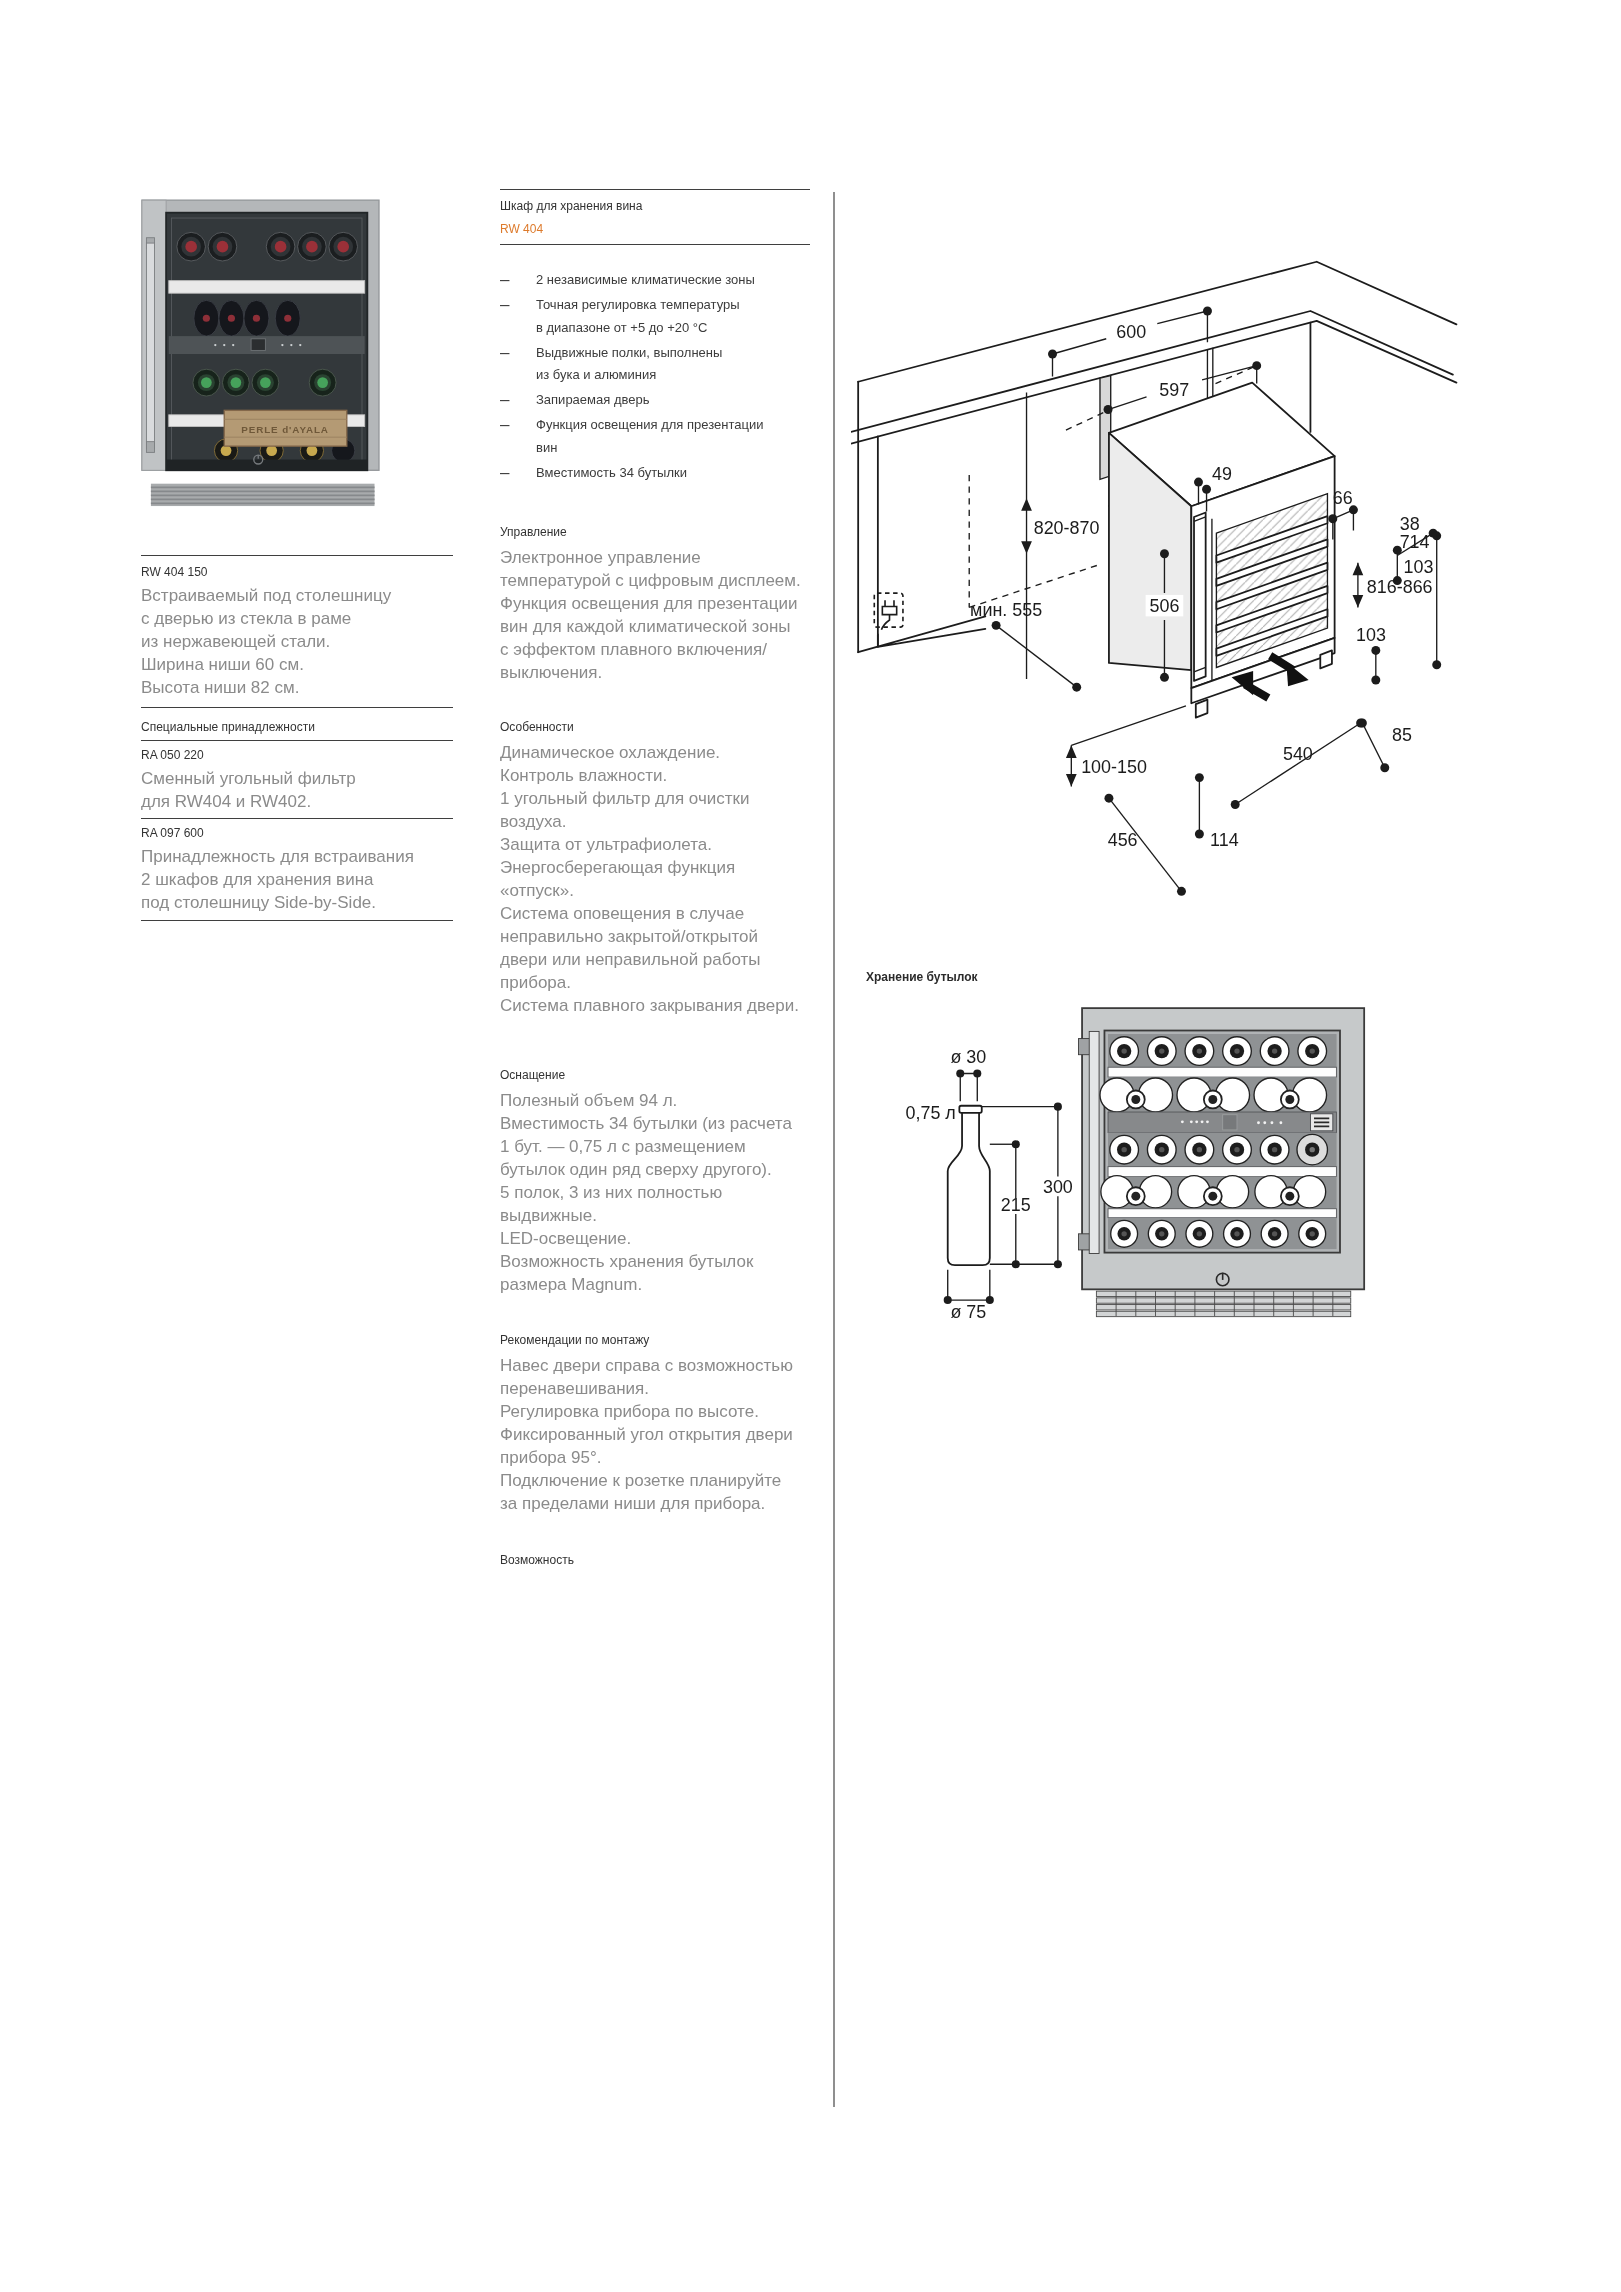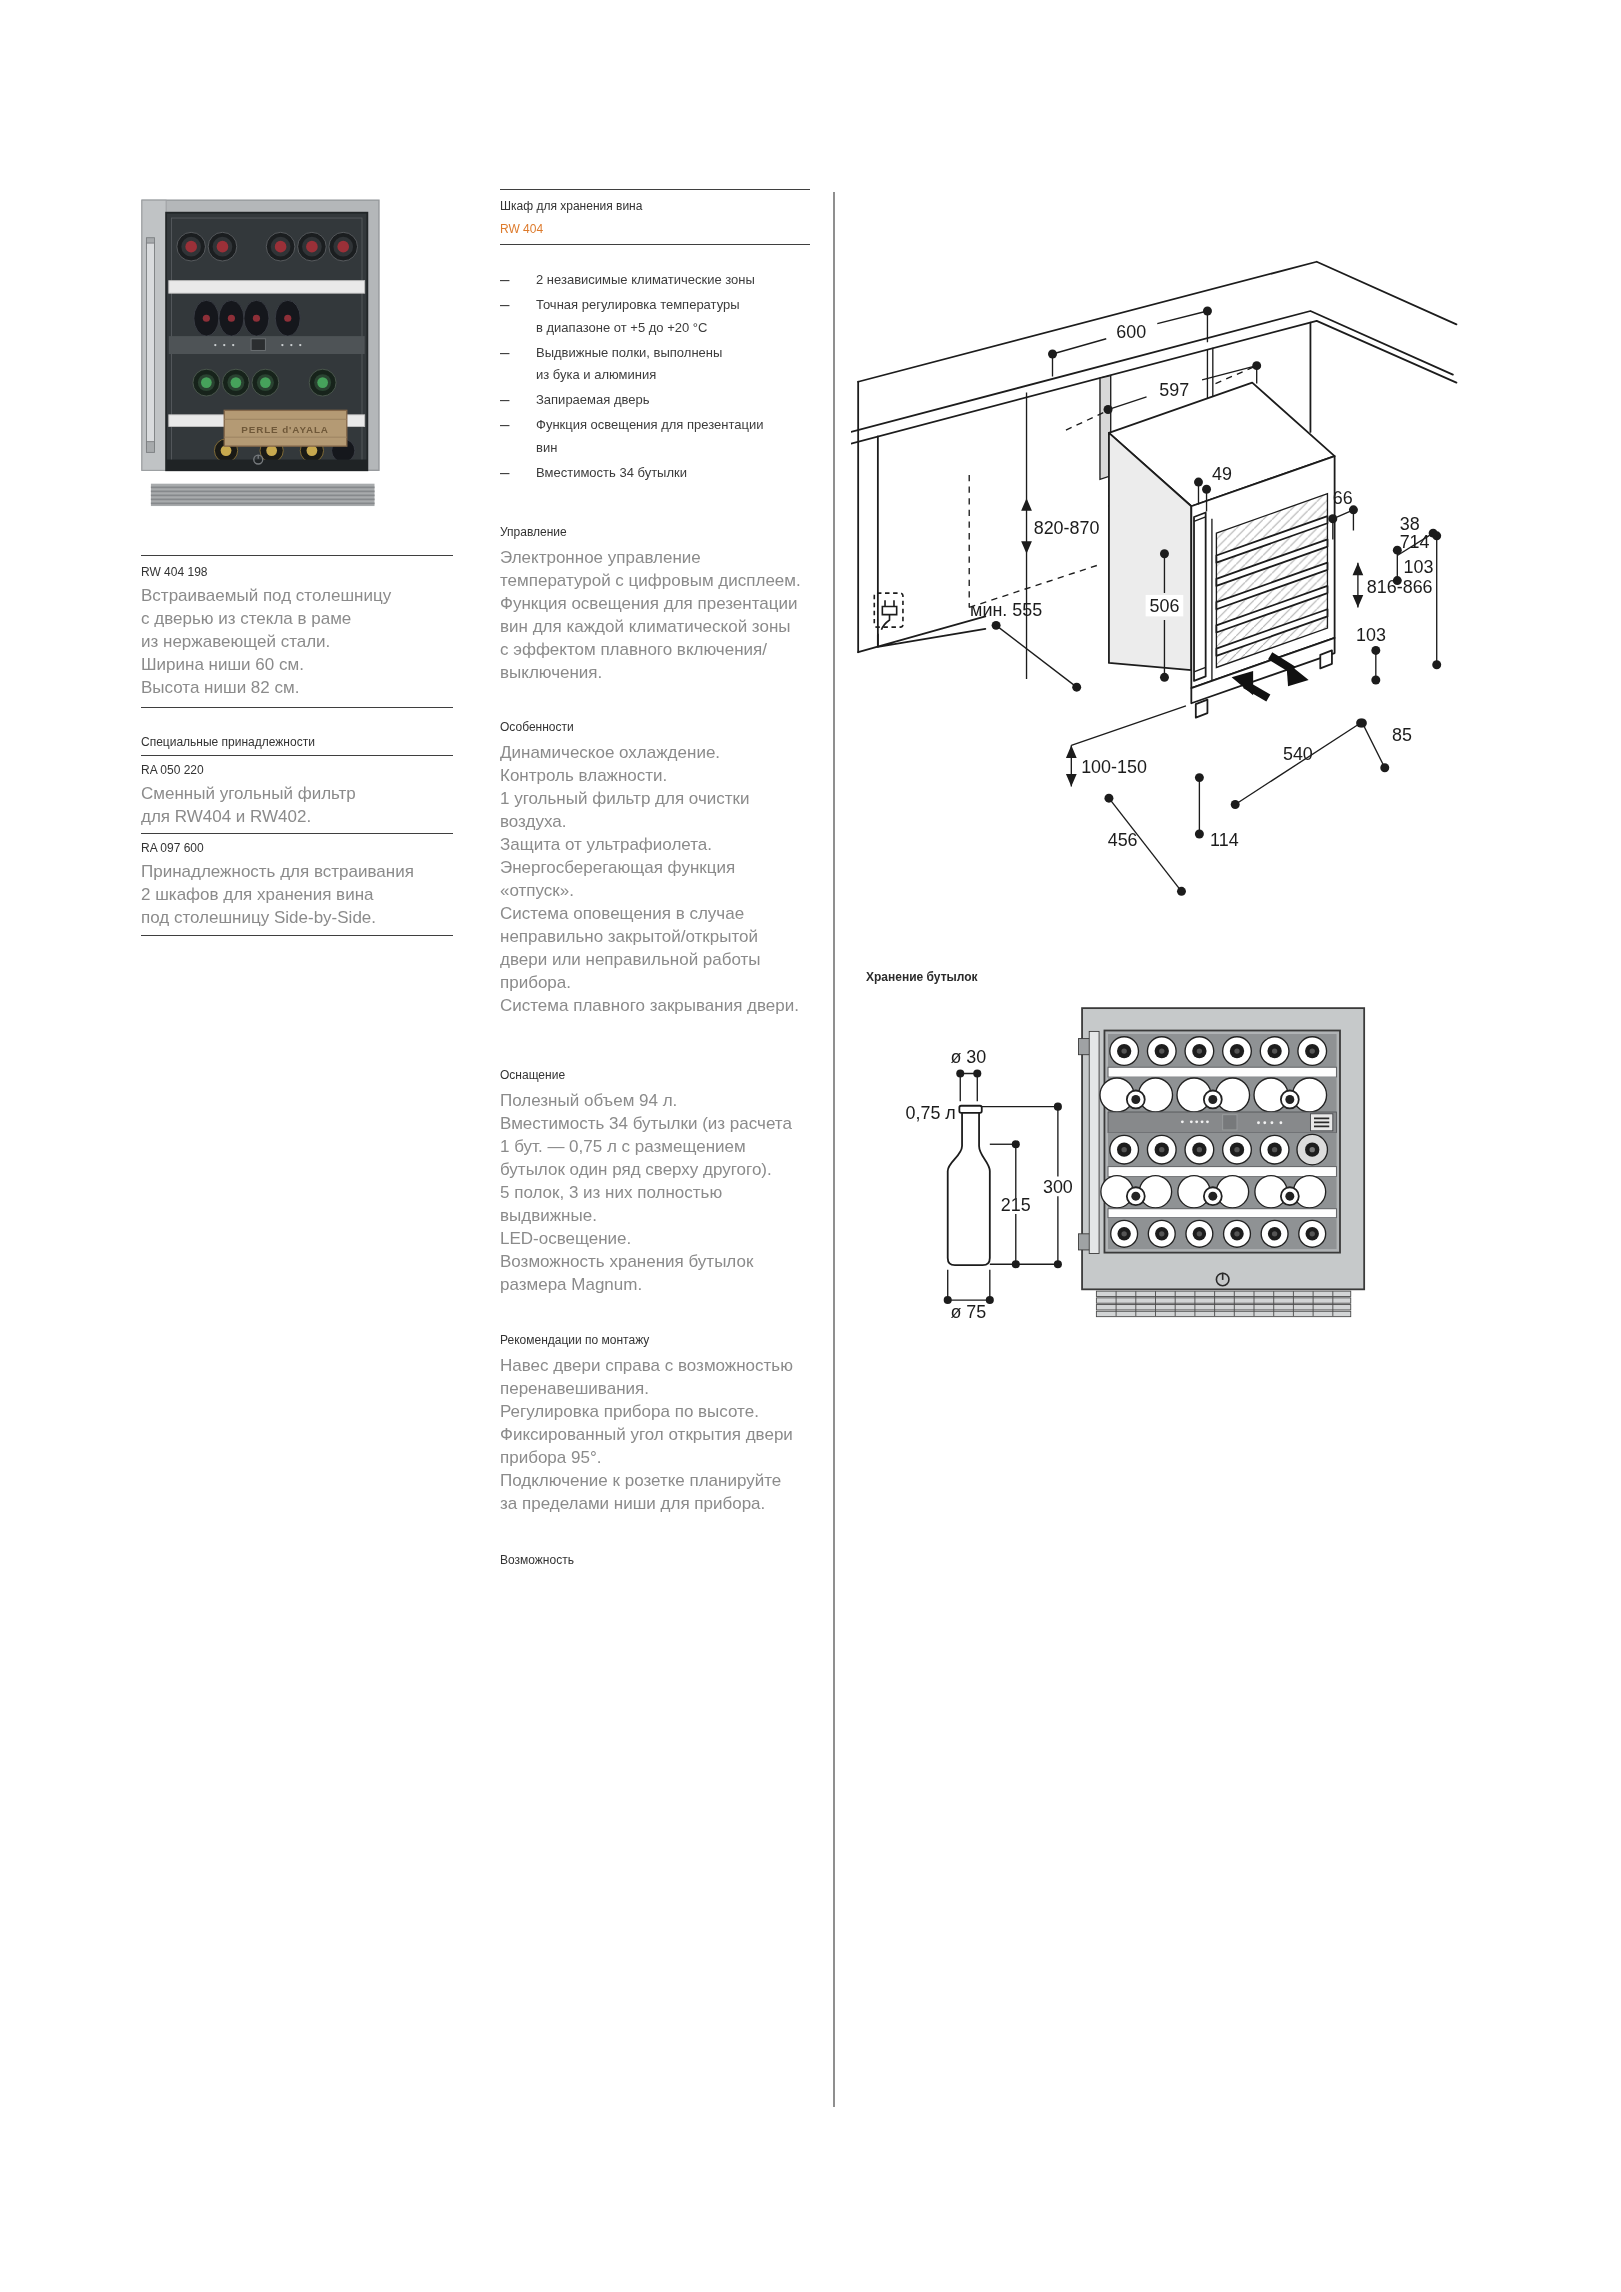--- a/index.html
+++ b/index.html
@@ -143,28 +143,28 @@
   </g>
 
   <g>
     <rect x="13" y="325" width="250" height="25" fill="#a8abad"></rect>
     <path d="M13,329 h250 M13,333.5 h250 M13,338 h250 M13,342.5 h250 M13,347 h250" stroke="#86898c" stroke-width="2"></path>
   </g>
 </svg>
 
 <div class="abs" style="left:141px;top:555px;width:312px">
   <div class="rule"></div>
-  <div class="head" style="padding-top:5.4px">RW 404 198</div>
+  <div class="head" style="padding-top:5.4px">RW 404 150</div>
   <div class="bodytxt" style="padding-bottom:7.2px">Встраиваемый под столешницу
 с дверью из стекла в раме
 из нержавеющей стали.
 Ширина ниши 60 см.
 Высота ниши 82 см.</div>
   <div class="rule"></div>
-  <div class="head" style="margin-top:23px">Специальные принадлежности</div>
+  <div class="head" style="margin-top:8px">Специальные принадлежности</div>
   <div class="rule" style="margin-top:1.8px"></div>
   <div class="head" style="padding-top:2.7px">RA 050 220</div>
   <div class="bodytxt" style="padding-bottom:5.4px">Сменный угольный фильтр
 для RW404 и RW402.</div>
   <div class="rule"></div>
   <div class="head" style="padding-top:2.7px">RA 097 600</div>
   <div class="bodytxt" style="padding-bottom:5.4px">Принадлежность для встраивания
 2 шкафов для хранения вина
 под столешницу Side-by-Side.</div>
   <div class="rule"></div>

